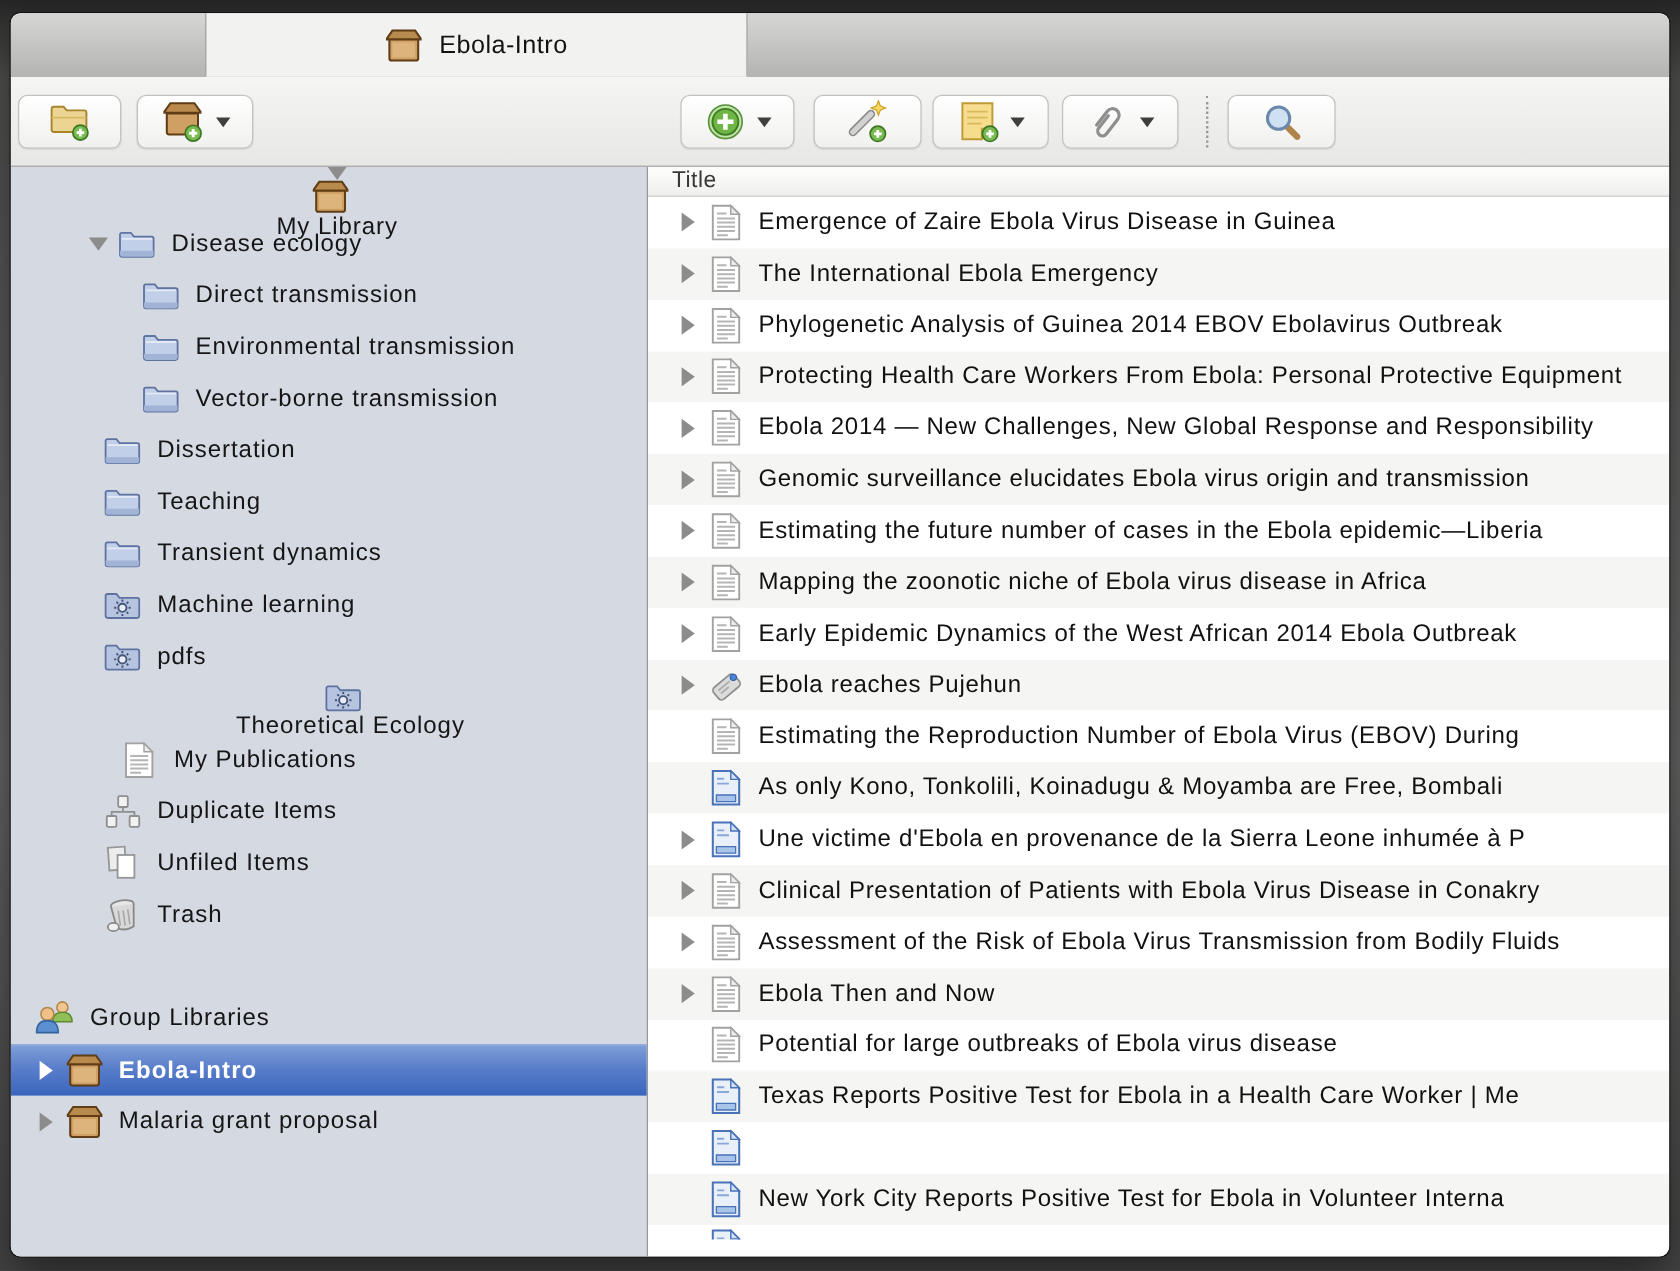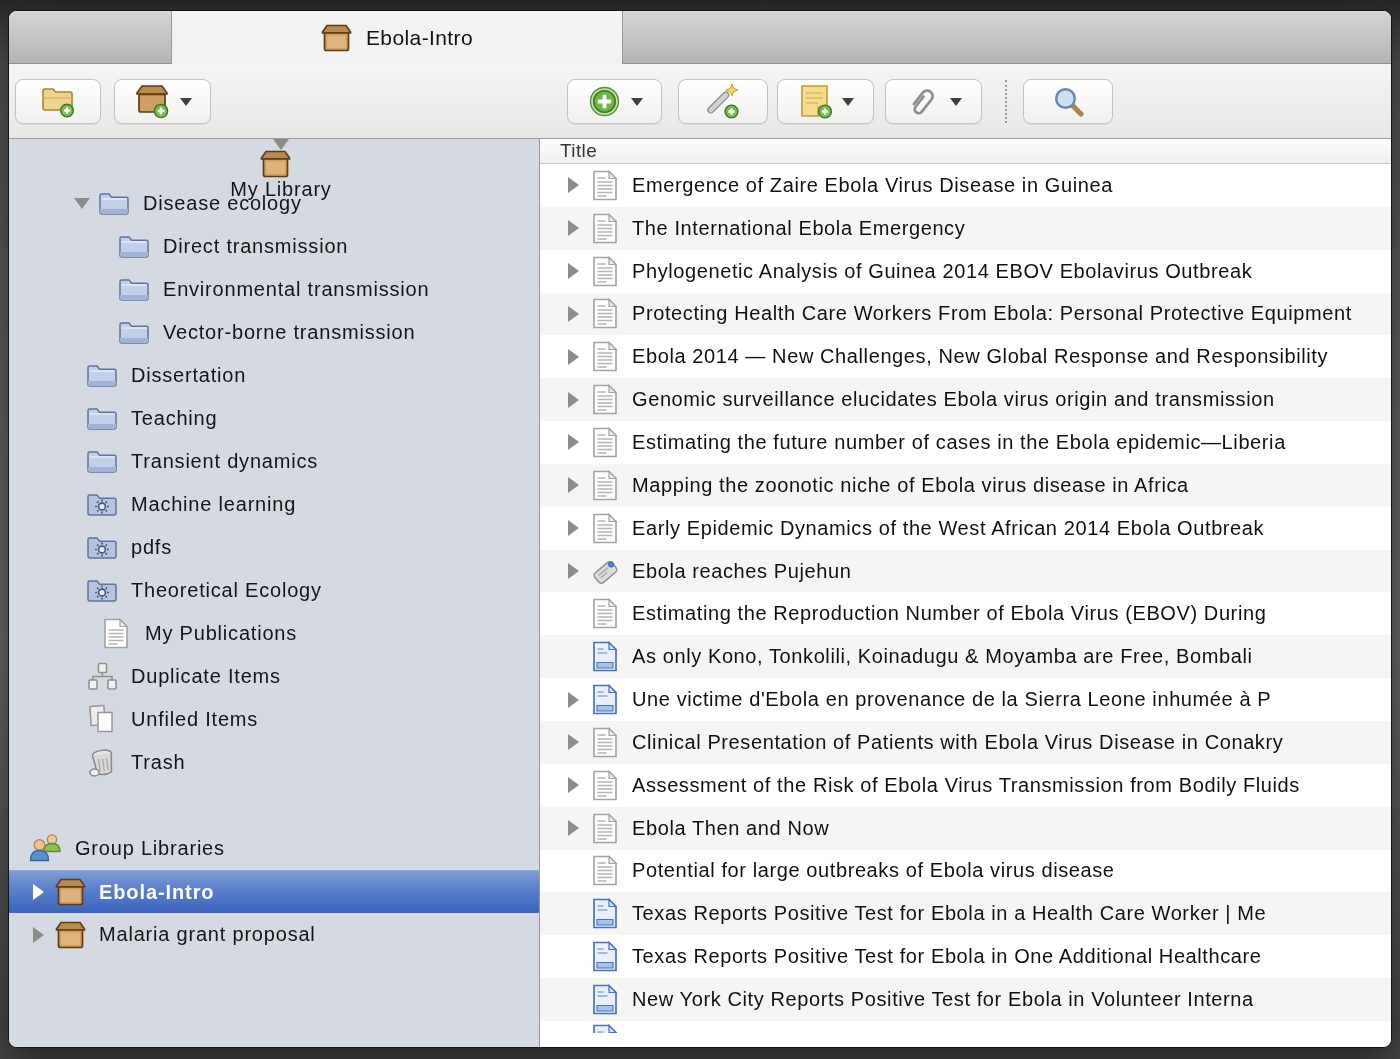--- a/index.html
+++ b/index.html
@@ -329,21 +329,21 @@
           </span>
           <span class="icon">
             <svg width="32" height="25" viewBox="0 0 32 25">
               <path d="M2 7V4.5A1.6 1.6 0 0 1 3.6 3H11l2.6 3.2H28.4A1.6 1.6 0 0 1 30 7.8V21a2 2 0 0 1-2 2H4a2 2 0 0 1-2-2z" fill="#b7c4e0" stroke="#5e73a1" stroke-width="1.5"></path>
               <circle cx="16" cy="14.5" r="3.4" fill="#e8edf6" stroke="#47557a" stroke-width="1.6"></circle>
               <path d="M16 9.4v-1.8M16 19.6v1.8M10.9 14.5H9.1M22.9 14.5h-1.8M12.4 10.9l-1.3-1.3M19.6 18.1l1.3 1.3M12.4 18.1l-1.3 1.3M19.6 10.9l1.3-1.3" stroke="#47557a" stroke-width="1.6"></path>
             </svg>
           </span>
           <span class="label">pdfs</span>
         </div>
-        <div class="sb-row" style="padding-left: 46px;">
+        <div class="sb-row" style="padding-left: 36px; flex-direction: column;">
           <span class="twisty">
             <span class="t-none"></span>
           </span>
           <span class="icon">
             <svg width="32" height="25" viewBox="0 0 32 25">
               <path d="M2 7V4.5A1.6 1.6 0 0 1 3.6 3H11l2.6 3.2H28.4A1.6 1.6 0 0 1 30 7.8V21a2 2 0 0 1-2 2H4a2 2 0 0 1-2-2z" fill="#b7c4e0" stroke="#5e73a1" stroke-width="1.5"></path>
               <circle cx="16" cy="14.5" r="3.4" fill="#e8edf6" stroke="#47557a" stroke-width="1.6"></circle>
               <path d="M16 9.4v-1.8M16 19.6v1.8M10.9 14.5H9.1M22.9 14.5h-1.8M12.4 10.9l-1.3-1.3M19.6 18.1l1.3 1.3M12.4 18.1l-1.3 1.3M19.6 10.9l1.3-1.3" stroke="#47557a" stroke-width="1.6"></path>
             </svg>
           </span>
@@ -692,21 +692,20 @@
               <span class="t-none"></span>
             </span>
             <span class="icon">
               <svg width="26" height="31" viewBox="0 0 26 31">
                 <path d="M2 1.5h15l7 7v21H2z" fill="#eaf0fa" stroke="#4a72b8" stroke-width="1.7"></path>
                 <path d="M17 1.5v7h7z" fill="#d2e0f4" stroke="#4a72b8" stroke-width="1.2"></path>
                 <path d="M5 21.5h16v5.5H5z" fill="#a8c4e8" stroke="#4a72b8" stroke-width="1.1"></path>
                 <path d="M5.5 8h6M5.5 12h10" stroke="#88a8d8" stroke-width="1.6"></path>
               </svg>
             </span>
-            <span class="title">Texas Reports Positive Test for Ebola in One Additional Healthcare</span>
           </div>
           <div class="row alt">
             <span class="twisty">
               <span class="t-none"></span>
             </span>
             <span class="icon">
               <svg width="26" height="31" viewBox="0 0 26 31">
                 <path d="M2 1.5h15l7 7v21H2z" fill="#eaf0fa" stroke="#4a72b8" stroke-width="1.7"></path>
                 <path d="M17 1.5v7h7z" fill="#d2e0f4" stroke="#4a72b8" stroke-width="1.2"></path>
                 <path d="M5 21.5h16v5.5H5z" fill="#a8c4e8" stroke="#4a72b8" stroke-width="1.1"></path>

